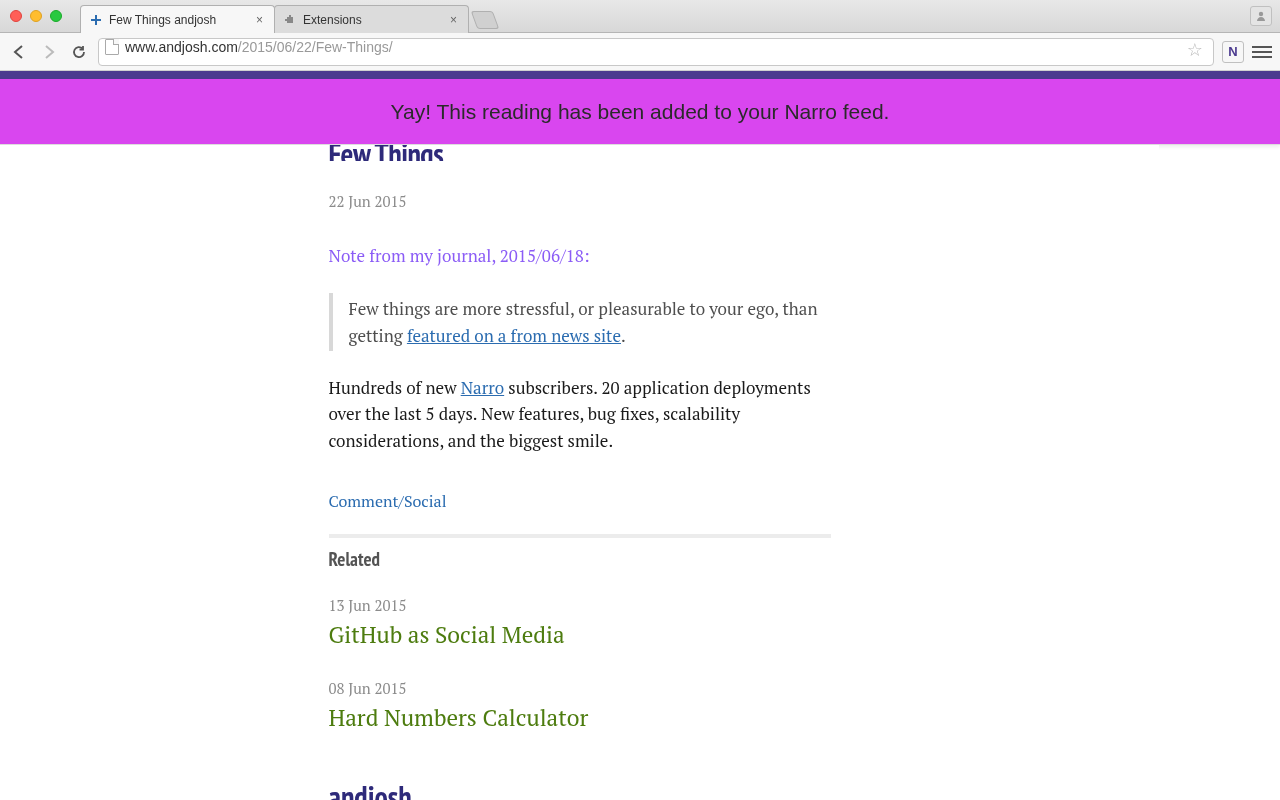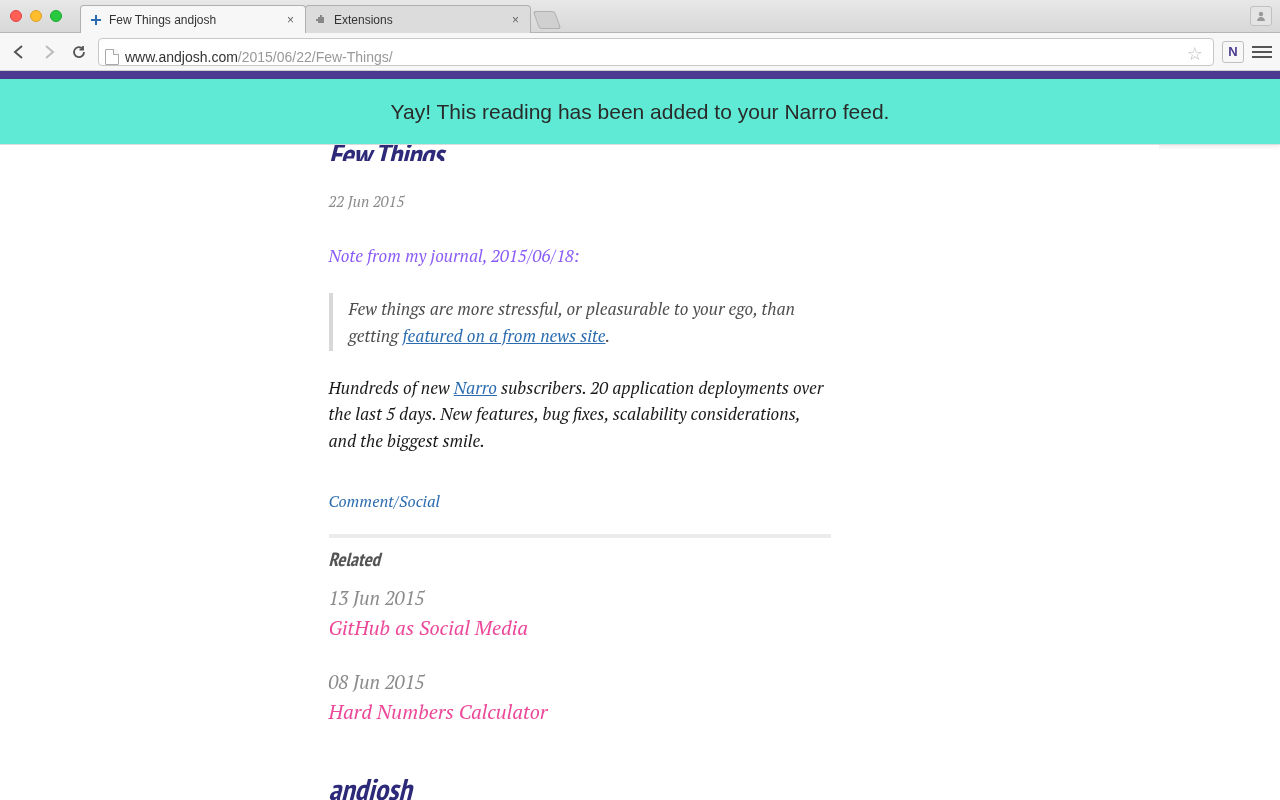--- a/index.html
+++ b/index.html
@@ -6,61 +6,61 @@
   html, body { width: 1280px; height: 800px; overflow: hidden; font-family: -apple-system, "Helvetica Neue", Arial, sans-serif; }
   
   
   .chrome-top { background: linear-gradient(#e8e8e8, #d8d8d8); height: 33px; position: relative; border-bottom: 1px solid #b5b5b5; }
   .traffic-lights { position: absolute; left: 10px; top: 10px; display: flex; gap: 8px; }
   .light { width: 12px; height: 12px; border-radius: 50%; }
   .red { background: #ff5f57; border: 0.5px solid #e0443e; }
   .yellow { background: #ffbd2e; border: 0.5px solid #dea123; }
   .green { background: #28c940; border: 0.5px solid #1aab29; }
   .tabs { position: absolute; left: 80px; top: 5px; display: flex; height: 28px; }
-  .tab { width: 226px; height: 28px; border: 1px solid #b0b0b0; border-bottom: none; border-top-left-radius: 4px; border-top-right-radius: 4px; display: flex; align-items: center; padding: 0 8px; font-size: 12px; color: #333; position: relative; margin-right: -1px; }
+  .tab { width: 195px; height: 28px; border: 1px solid #b0b0b0; border-bottom: none; border-top-left-radius: 4px; border-top-right-radius: 4px; display: flex; align-items: center; padding: 0 8px; font-size: 12px; color: #333; position: relative; margin-right: -1px; }
   .tab.active { background: #f7f7f7; z-index: 2; }
   .tab.inactive { background: #dcdcdc; }
   .tab-icon { width: 14px; height: 14px; margin-right: 6px; display:flex;align-items:center;justify-content:center; }
   .tab-title { flex: 1; white-space: nowrap; overflow: hidden; text-overflow: ellipsis; }
   .tab-close { width: 10px; height: 10px; color: #666; font-size: 12px; line-height: 10px; cursor: pointer; }
   .newtab { width: 22px; height: 18px; margin-left: 6px; margin-top: 6px; background: #d0d0d0; border: 1px solid #b0b0b0; border-radius: 3px; transform: skewX(20deg); }
   .user-icon { position: absolute; right: 8px; top: 6px; width: 22px; height: 20px; border: 1px solid #c0c0c0; border-radius: 3px; background: #e4e4e4; display:flex;align-items:center;justify-content:center; color:#888; }
   
   .toolbar { height: 38px; background: #f7f7f7; border-bottom: 1px solid #d0d0d0; display: flex; align-items: center; padding: 0 8px; gap: 8px; }
   .nav-btn { width: 22px; height: 22px; display: flex; align-items: center; justify-content: center; color: #555; cursor: pointer; }
   .nav-btn.disabled { color: #bbb; }
-  .omnibox { flex: 1; height: 28px; border: 1px solid #c8c8c8; border-radius: 4px; background: #fff; display: flex; align-items: flex-end; padding: 0 6px; font-size: 14px; }
+  .omnibox { flex: 1; height: 28px; border: 1px solid #c8c8c8; border-radius: 4px; background: #fff; display: flex; align-items: flex-start; padding: 0 6px; font-size: 14px; }
   .page-icon { width: 14px; height: 16px; border: 1px solid #aaa; border-radius: 1px; margin-right: 6px; position: relative; }
   .page-icon::after { content:''; position:absolute; right:-1px; top:-1px; width:5px; height:5px; background:#f7f7f7; border-left:1px solid #aaa; border-bottom:1px solid #aaa; }
   .url-host { color: #333; }
   .url-path { color: #999; }
   .star { color: #bbb; font-size: 18px; padding-right:4px; cursor:pointer; }
   .ext-n { width: 22px; height: 22px; border: 1px solid #c0c0c0; border-radius: 3px; display:flex; align-items:center; justify-content:center; font-weight: bold; color:#4b3a8f; cursor:pointer; font-size: 13px; }
   .hamburger { width: 20px; height: 16px; display:flex; flex-direction:column; justify-content:space-between; cursor:pointer; padding:2px 0; }
   .hamburger span { height:2px; background:#555; }
   
   
   .purple-bar { height: 8px; background: #4b3a8f; }
-  .notification { height: 66px; background: #5eead4; display:flex; align-items:center; justify-content:center; font-size: 21px; color: #2a2a2a; border-bottom: 1px solid #ddd; box-shadow: 0 2px 4px rgba(0,0,0,0.08); font-family: Verdana, Geneva, sans-serif; }
+  .notification { height: 66px; background: #d946ef; display:flex; align-items:center; justify-content:center; font-size: 21px; color: #2a2a2a; border-bottom: 1px solid #ddd; box-shadow: 0 2px 4px rgba(0,0,0,0.08); font-family: Verdana, Geneva, sans-serif; }
   
   
-  .viewport { width: 1159px; height: 655px; overflow: hidden; background: #fff; position: relative; font-style: italic; }
+  .viewport { width: 1159px; height: 655px; overflow: hidden; background: #fff; position: relative; }
   .content { width: 502px; margin: 0 auto; padding-top: 0; font-family: "PT Serif", Georgia, serif; }
   .post-title { font-family: "PT Sans Narrow", "Arial Narrow", Arial, sans-serif; font-weight: 700; font-size: 30px; color: #2e2a7a; letter-spacing: -0.5px; margin-top: -6px; line-height: 1; overflow:hidden; height: 22px; }
   .post-date { color: #8b8b8b; font-size: 15px; margin-top: 30px; font-family: "PT Serif", Georgia, serif; }
   .note { color: #8b5cf6; font-size: 17px; margin-top: 32px; line-height: 1.5; }
   .quote { border-left: 4px solid #d8d8d8; padding: 2px 0 2px 16px; margin-top: 24px; color: #4e4e4e; font-size: 17px; line-height: 1.6; }
   .quote a, .body-p a, .link-blue { color: #2b6cb0; text-decoration: underline; cursor:pointer; }
   .body-p { color: #1a1a1a; font-size: 17px; margin-top: 24px; line-height: 1.55; }
   .comment { margin-top: 36px; }
   .comment a { color: #2b6cb0; font-size: 16px; text-decoration: none; cursor:pointer; }
   .divider { height: 4px; background: #ececec; margin-top: 22px; }
   .related-h { font-family: "PT Sans Narrow","Arial Narrow",Arial,sans-serif; font-weight: 700; color: #545454; font-size: 19px; margin-top: 9px; }
-  .rel-date { color: #8b8b8b; font-size: 19px; margin-top: 14px; }
-  .rel-title { font-family: "PT Serif", Georgia, serif; color: #ec4899; font-size: 20px; margin-top: 4px; cursor:pointer; }
+  .rel-date { color: #8b8b8b; font-size: 15px; margin-top: 24px; }
+  .rel-title { font-family: "PT Serif", Georgia, serif; color: #4d7c0f; font-size: 23px; margin-top: 4px; cursor:pointer; }
   .rel-block + .rel-block { margin-top: 28px; }
   .site-title { font-family: "PT Sans Narrow","Arial Narrow",Arial,sans-serif; font-weight: 700; color: #2e2a7a; font-size: 30px; margin-top: 44px; cursor:pointer; }
   
   svg { display:block; }
 </style>
 </head>
 <body>
 
 <div class="chrome-top">
   <div class="traffic-lights">

